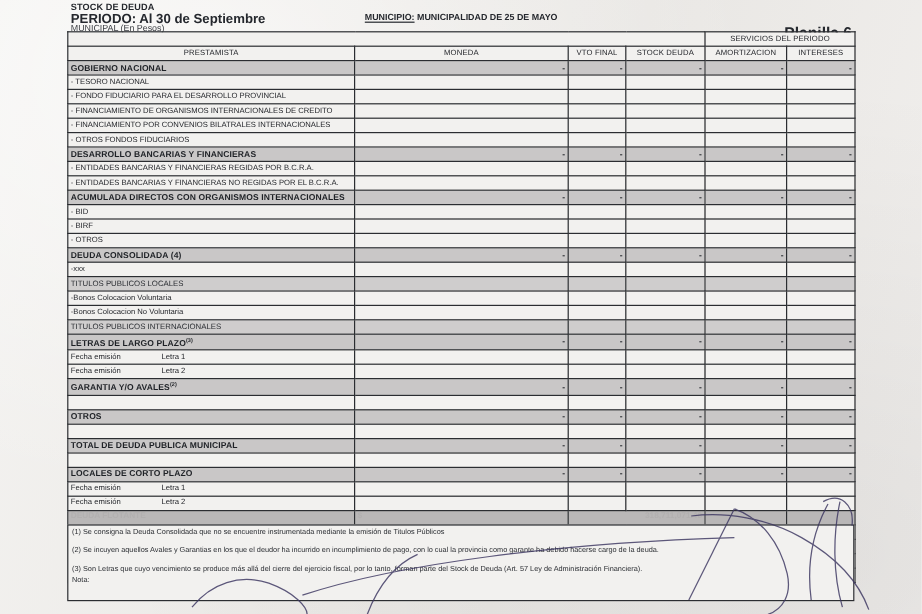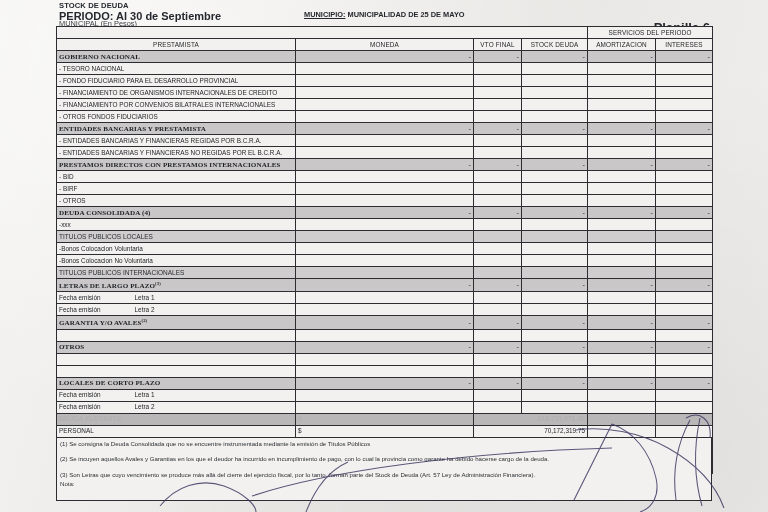--- a/index.html
+++ b/index.html
@@ -55,21 +55,21 @@
   col.c4{width:68px}
   col.c5{width:57px}
 
   td.hd{
     background:#c8c6c6;text-align:center;font-size:6.6px;color:#23262b;
     height:10px;line-height:9px;letter-spacing:.15px;
   }
   td.hdblank{background:#cfcdcc;}
   td.hdsub{background:#c4c2c2;text-align:center;font-size:6.6px;height:10px;line-height:9px;}
 
-  tr.sect td{background:#c9c7c7;font-weight:bold;font-size:7.1px;color:#1e2126;letter-spacing:.1px;font-family:Liberation Serif, serif;}
+  tr.sect td{background:#c9c7c7;font-weight:bold;font-size:7.1px;color:#1e2126;letter-spacing:.1px;}
   tr.sect2 td{background:#cfcdcd;font-size:6.5px;color:#2a2d32;}
   tr.flot td{background:#b9b7b7;font-weight:bold;font-size:6.9px;color:#b2b0b0;}
   tr.blank td{background:#f3f2f0;}
   td.dash{text-align:right;color:#3a3d42;font-size:6.4px;}
   td.ind{padding-left:5px;}
   td.ind2{padding-left:9px;}
   td.sup sup{font-size:4.6px;vertical-align:super;}
   td.money{text-align:right;padding-right:4px;font-size:6.8px;color:#1f2227;}
   td.cur{text-align:left;padding-left:3px;font-size:6.8px;color:#1f2227;}
   td.fe{font-size:6.2px;color:#2e3136;}
@@ -169,21 +169,21 @@
         </tr>
         <tr>
           <td class="ind">- OTROS FONDOS FIDUCIARIOS</td>
           <td class="dash"></td>
           <td class="dash"></td>
           <td class="dash"></td>
           <td class="dash"></td>
           <td class="dash"></td>
         </tr>
         <tr class="sect">
-          <td>ENTIDADES BANCARIAS Y PRESTAMISTA</td>
+          <td>DESARROLLO BANCARIAS Y FINANCIERAS</td>
           <td class="dash">-</td>
           <td class="dash">-</td>
           <td class="dash">-</td>
           <td class="dash">-</td>
           <td class="dash">-</td>
         </tr>
         <tr>
           <td class="ind">- ENTIDADES BANCARIAS Y FINANCIERAS REGIDAS POR B.C.R.A.</td>
           <td class="dash"></td>
           <td class="dash"></td>
@@ -193,21 +193,21 @@
         </tr>
         <tr>
           <td class="ind">- ENTIDADES BANCARIAS Y FINANCIERAS NO REGIDAS POR EL B.C.R.A.</td>
           <td class="dash"></td>
           <td class="dash"></td>
           <td class="dash"></td>
           <td class="dash"></td>
           <td class="dash"></td>
         </tr>
         <tr class="sect">
-          <td>PRESTAMOS DIRECTOS CON PRESTAMOS INTERNACIONALES</td>
+          <td>ACUMULADA DIRECTOS CON ORGANISMOS INTERNACIONALES</td>
           <td class="dash">-</td>
           <td class="dash">-</td>
           <td class="dash">-</td>
           <td class="dash">-</td>
           <td class="dash">-</td>
         </tr>
         <tr>
           <td class="ind">- BID</td>
           <td class="dash"></td>
           <td class="dash"></td>
@@ -327,20 +327,28 @@
           <td class="dash">-</td>
           <td class="dash">-</td>
         </tr>
         <tr class="blank">
           <td></td>
           <td class="dash"></td>
           <td class="dash"></td>
           <td class="dash"></td>
           <td class="dash"></td>
           <td class="dash"></td>
+        </tr>
+        <tr class="sect">
+          <td>TOTAL DE DEUDA PUBLICA MUNICIPAL</td>
+          <td class="dash">-</td>
+          <td class="dash">-</td>
+          <td class="dash">-</td>
+          <td class="dash">-</td>
+          <td class="dash">-</td>
         </tr>
         <tr class="blank">
           <td></td>
           <td class="dash"></td>
           <td class="dash"></td>
           <td class="dash"></td>
           <td class="dash"></td>
           <td class="dash"></td>
         </tr>
         <tr class="sect">

